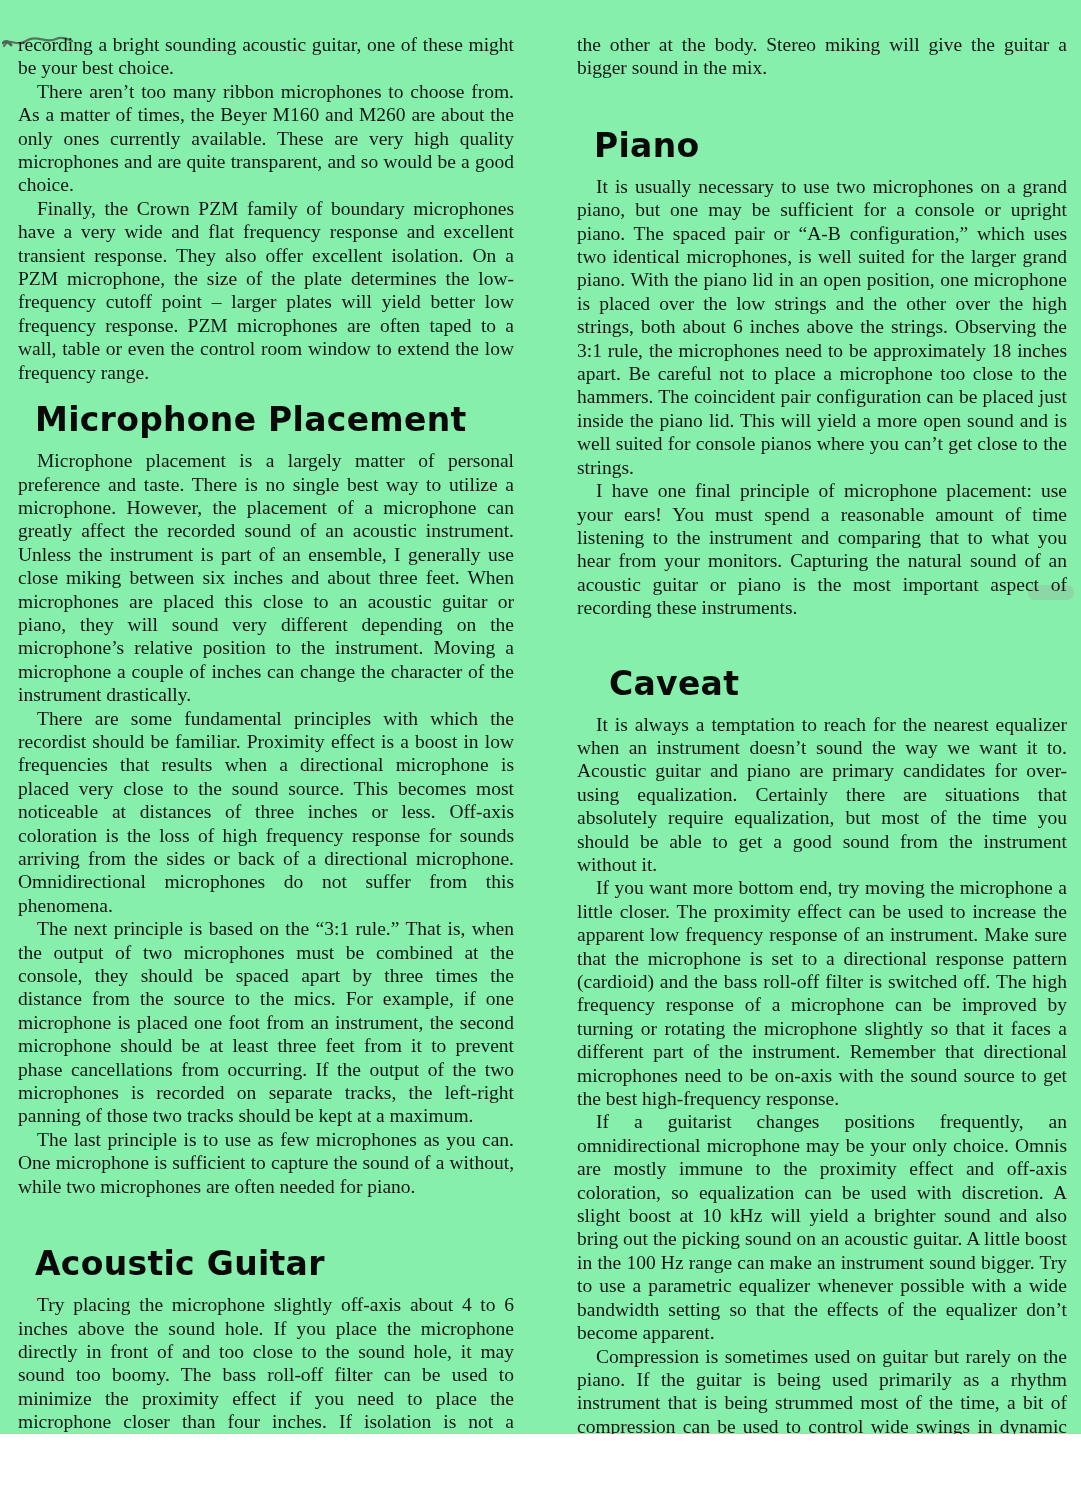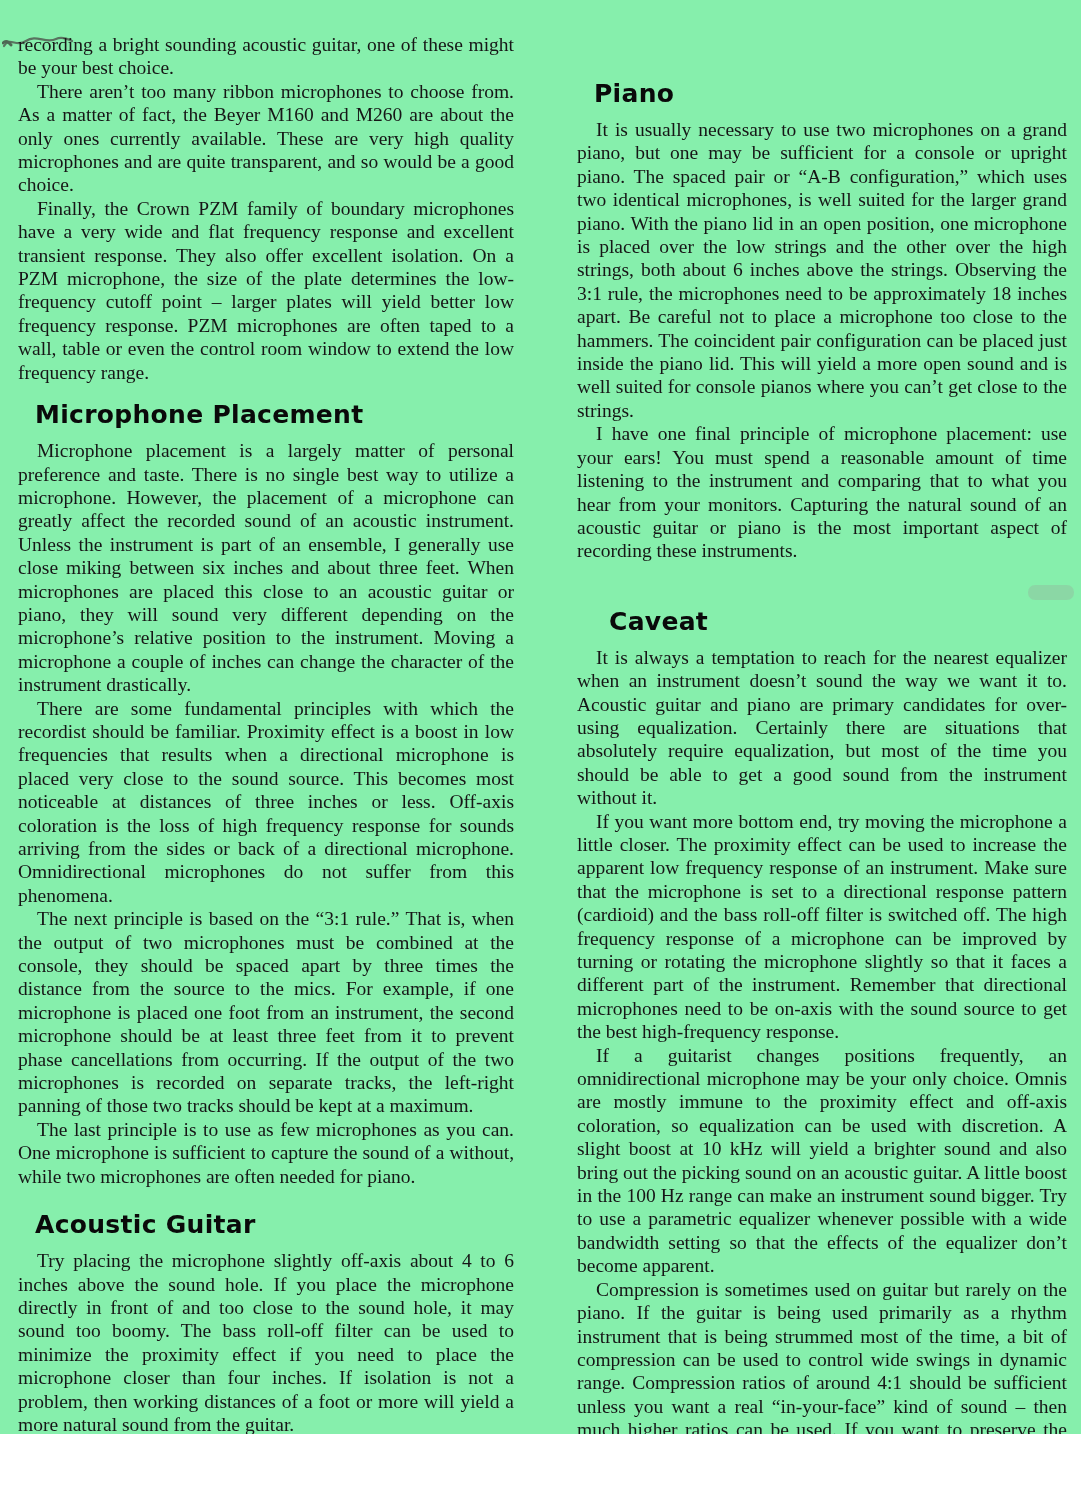--- a/index.html
+++ b/index.html
@@ -20,21 +20,21 @@
     font-size: 19.5px;
     line-height: 23.4px;
     text-align: justify;
     color: #161616;
   }
   .body-para.indent { text-indent: 19px; }
   .body-para .italic { }
   .section-heading {
     font-family: "DejaVu Sans", sans-serif;
     font-weight: 800;
-    font-size: 25px;
+    font-size: 33px;
     letter-spacing: 0.3px;
     margin: 0 0 10px 17px;
     color: #0a0a0a;
   }
   .scan-squiggle {
     position: absolute;
     left: 2px;
     top: 30px;
     width: 72px;
     height: 24px;
@@ -68,32 +68,33 @@
 
   <svg class="scan-squiggle" viewBox="0 0 72 24" xmlns="http://www.w3.org/2000/svg">
     <path d="M2,16 C8,6 14,18 24,11 C34,4 44,14 54,9 C60,6 66,9 70,11" fill="none" stroke="#4a4a46" stroke-width="2.2" stroke-linecap="round"></path>
     <path d="M1,13 C4,10 7,12 9,15" fill="none" stroke="#3a3a36" stroke-width="3" stroke-linecap="round"></path>
   </svg>
 
   <div class="scan-smudge"></div>
 
   <div class="column" id="col-left">
       <p class="body-para"><span>recording a bright sounding acoustic guitar, one of these might be your best choice.</span></p>
-      <p class="body-para indent"><span>There aren’t too many ribbon microphones to choose from. As a matter of fact, the Beyer M160 and M260 are about the only ones currently available. These are very high quality microphones and are quite transparent, and so would be a good choice.</span></p>
+      <p class="body-para indent"><span>There aren’t too many ribbon microphones to choose from. As a matter of times, the Beyer M160 and M260 are about the only ones currently available. These are very high quality microphones and are quite transparent, and so would be a good choice.</span></p>
       <p class="body-para indent"><span>Finally, the Crown PZM family of boundary microphones have a very wide and flat frequency response and excellent transient response. They also offer excellent isolation. On a PZM microphone, the size of the plate determines the low-frequency cutoff point – larger plates will yield better low frequency response. PZM microphones are often taped to a wall, table or even the control room window to extend the low frequency range.</span></p>
       <h2 class="section-heading" style="margin-top: 16px;">Microphone Placement</h2>
       <p class="body-para indent"><span>Microphone placement is a largely matter of personal preference and taste. There is no single best way to utilize a microphone. However, the placement of a microphone can greatly affect the recorded sound of an acoustic instrument. Unless the instrument is part of an ensemble, I generally use close miking between six inches and about three feet. When microphones are placed this close to an acoustic guitar or piano, they will sound very different depending on the microphone’s relative position to the instrument. Moving a microphone a couple of inches can change the character of the instrument drastically.</span></p>
       <p class="body-para indent"><span>There are some fundamental principles with which the recordist should be familiar. </span><span class="italic">Proximity effect</span><span> is a boost in low frequencies that results when a directional microphone is placed very close to the sound source. This becomes most noticeable at distances of three inches or less. </span><span class="italic">Off-axis coloration</span><span> is the loss of high frequency response for sounds arriving from the sides or back of a directional microphone. Omnidirectional microphones do not suffer from this phenomena.</span></p>
       <p class="body-para indent"><span>The next principle is based on the “3:1 rule.” That is, when the output of two microphones must be combined at the console, they should be spaced apart by three times the distance from the source to the mics. For example, if one microphone is placed one foot from an instrument, the second microphone should be at least three feet from it to prevent phase cancellations from occurring. If the output of the two microphones is recorded on separate tracks, the left-right panning of those two tracks should be kept at a maximum.</span></p>
       <p class="body-para indent"><span>The last principle is to use as few microphones as you can. One microphone is sufficient to capture the sound of a without, while two microphones are often needed for piano.</span></p>
-      <h2 class="section-heading" style="margin-top: 22px;">Acoustic Guitar</h2>
+      <h2 class="section-heading" style="margin-top: 46px;">Acoustic Guitar</h2>
       <p class="body-para indent"><span>Try placing the microphone slightly off-axis about 4 to 6 inches above the sound hole. If you place the microphone directly in front of and too close to the sound hole, it may sound too boomy. The bass roll-off filter can be used to minimize the proximity effect if you need to place the microphone closer than four inches. If isolation is not a problem, then working distances of a foot or more will yield a more natural sound from the guitar.</span></p>
       <p class="body-para indent"><span>To get a stereo recording, you can place a second microphone either behind the bridge or down at the lower corner of the body. Placing the microphone close to the bridge will yield a brighter sound. Optionally, you use a coincident pair or “X-Y configuration” for stereo recording. To do this, place two directional microphones about one to two feet in front of the guitar. Their diaphragms should be placed one above the other and they should be angled between 90 and 110 degrees so that one is aimed at the neck and</span></p>
     </div>
   <div class="column" id="col-right">
+      <p class="body-para"><span>the other at the body. Stereo miking will give the guitar a bigger sound in the mix.</span></p>
       <h2 class="section-heading" style="margin-top: 46px;">Piano</h2>
       <p class="body-para indent"><span>It is usually necessary to use two microphones on a grand piano, but one may be sufficient for a console or upright piano. The spaced pair or “A-B configuration,” which uses two identical microphones, is well suited for the larger grand piano. With the piano lid in an open position, one microphone is placed over the low strings and the other over the high strings, both about 6 inches above the strings. Observing the 3:1 rule, the microphones need to be approximately 18 inches apart. Be careful not to place a microphone too close to the hammers. The coincident pair configuration can be placed just inside the piano lid. This will yield a more open sound and is well suited for console pianos where you can’t get close to the strings.</span></p>
       <p class="body-para indent"><span>I have one final principle of microphone placement: use your ears! You must spend a reasonable amount of time listening to the instrument and comparing that to what you hear from your monitors. Capturing the natural sound of an acoustic guitar or piano is the most important aspect of recording these instruments.</span></p>
       <h2 class="section-heading" style="margin-top: 44px; margin-left: 32px;">Caveat</h2>
       <p class="body-para indent"><span>It is always a temptation to reach for the nearest equalizer when an instrument doesn’t sound the way we want it to. Acoustic guitar and piano are primary candidates for over-using equalization. Certainly there are situations that absolutely require equalization, but most of the time you should be able to get a good sound from the instrument without it.</span></p>
       <p class="body-para indent"><span>If you want more bottom end, try moving the microphone a little closer. The proximity effect can be used to increase the apparent low frequency response of an instrument. Make sure that the microphone is set to a directional response pattern (cardioid) and the bass roll-off filter is switched off. The high frequency response of a microphone can be improved by turning or rotating the microphone slightly so that it faces a different part of the instrument. Remember that directional microphones need to be on-axis with the sound source to get the best high-frequency response.</span></p>
       <p class="body-para indent"><span>If a guitarist changes positions frequently, an omnidirectional microphone may be your only choice. Omnis are mostly immune to the proximity effect and off-axis coloration, so equalization can be used with discretion. A slight boost at 10 kHz will yield a brighter sound and also bring out the picking sound on an acoustic guitar. A little boost in the 100 Hz range can make an instrument sound bigger. Try to use a parametric equalizer whenever possible with a wide bandwidth setting so that the effects of the equalizer don’t become apparent.</span></p>
       <p class="body-para indent"><span>Compression is sometimes used on guitar but rarely on the piano. If the guitar is being used primarily as a rhythm instrument that is being strummed most of the time, a bit of compression can be used to control wide swings in dynamic range. Compression ratios of around 4:1 should be sufficient unless you want a real “in-your-face” kind of sound – then much higher ratios can be used. If you want to preserve the attack transients that are caused by the pick striking the string, then set the attack time on the slow side. Release times should be a little on the long side because the guitar has a fairly long sustain.</span></p>
     </div>
 

